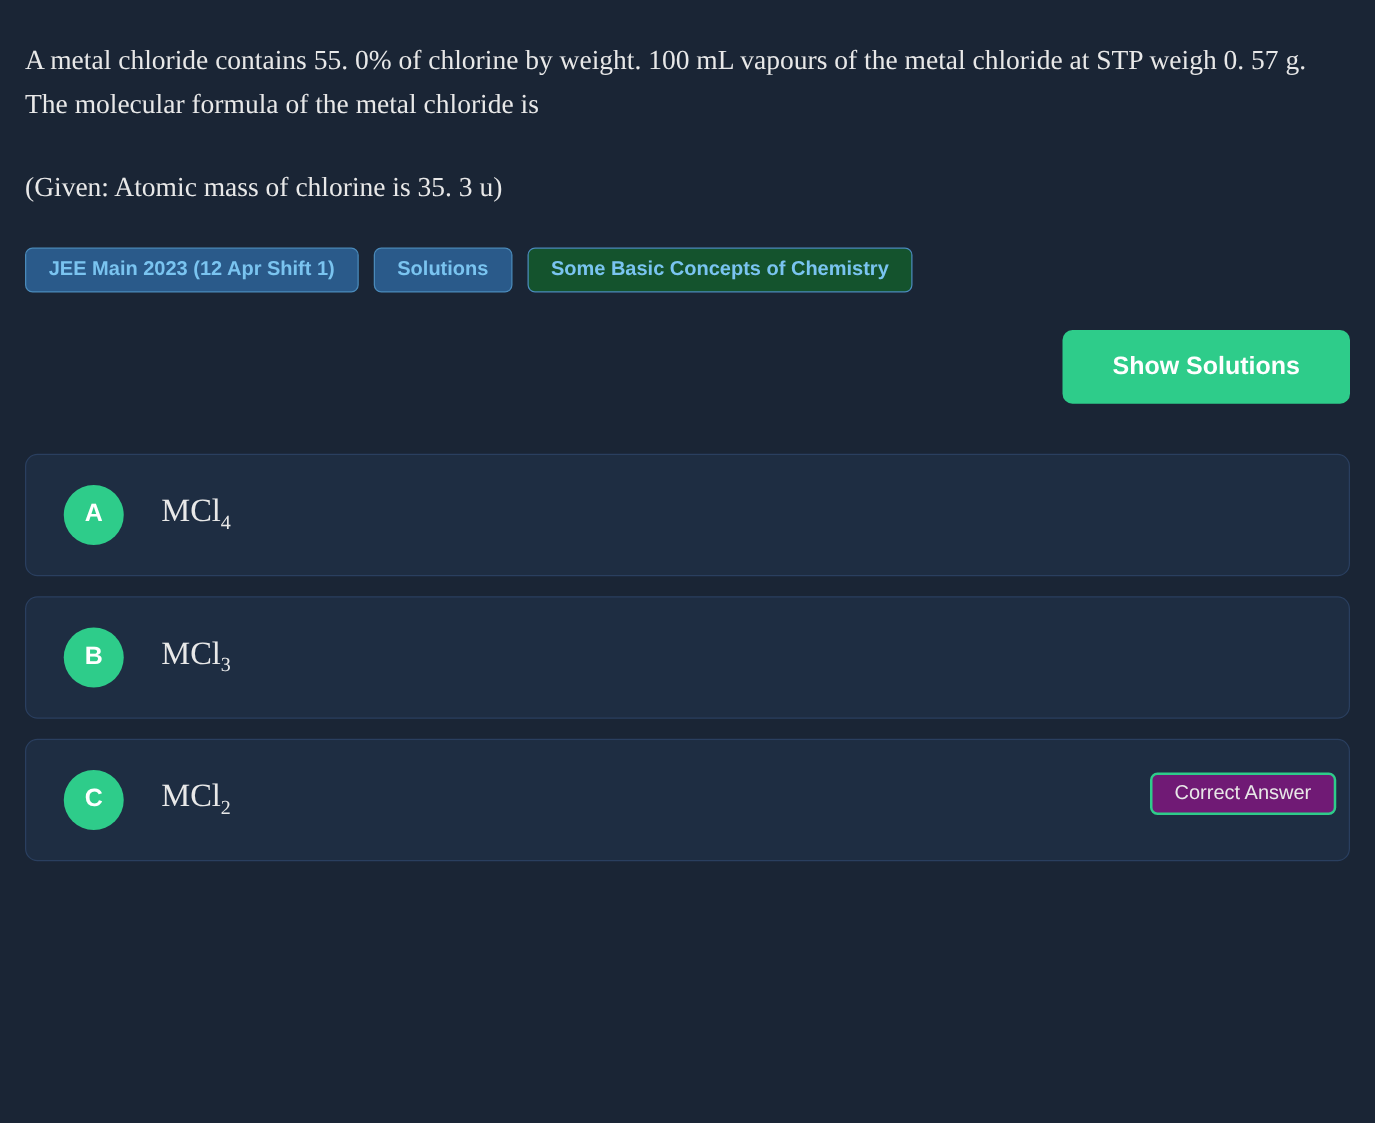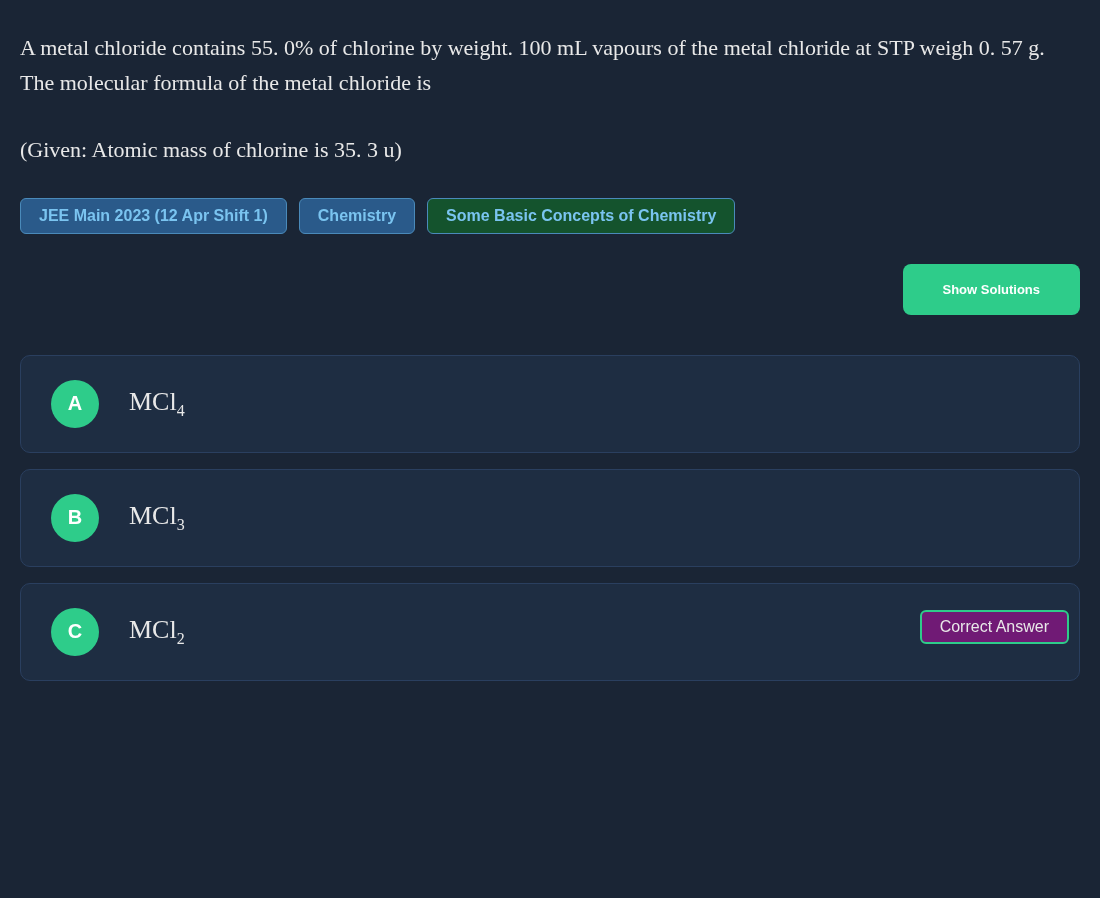--- a/index.html
+++ b/index.html
@@ -72,21 +72,21 @@
       justify-content: flex-end;
       margin-bottom: 40px;
     }
 
     .show-solutions-btn {
       background-color: #2ecc8a;
       color: #fff;
       border: none;
       border-radius: 8px;
       padding: 18px 40px;
-      font-size: 13px;
+      font-size: 20px;
       font-weight: bold;
       cursor: pointer;
       font-family: Arial, sans-serif;
     }
 
     .options-container {
       display: flex;
       flex-direction: column;
       gap: 0;
     }
@@ -145,21 +145,21 @@
 </head>
 <body>
 
 <div>
   <p class="question-text">A metal chloride contains 55. 0% of chlorine by weight. 100 mL vapours of the metal chloride at STP weigh 0. 57 g. The molecular formula of the metal chloride is</p>
 
   <p class="given-text">(Given: Atomic mass of chlorine is 35. 3 u)</p>
 
   <div class="tags-row">
     <button class="tag tag-exam">JEE Main 2023 (12 Apr Shift 1)</button>
-    <button class="tag tag-subject">Chemistry</button>
+    <button class="tag tag-subject">Solutions</button>
     <button class="tag tag-chapter">Some Basic Concepts of Chemistry</button>
   </div>
 
   <div class="show-solutions-row">
     <button class="show-solutions-btn">Show Solutions</button>
   </div>
 
   <div class="options-container">
 
     <div class="option-card">

